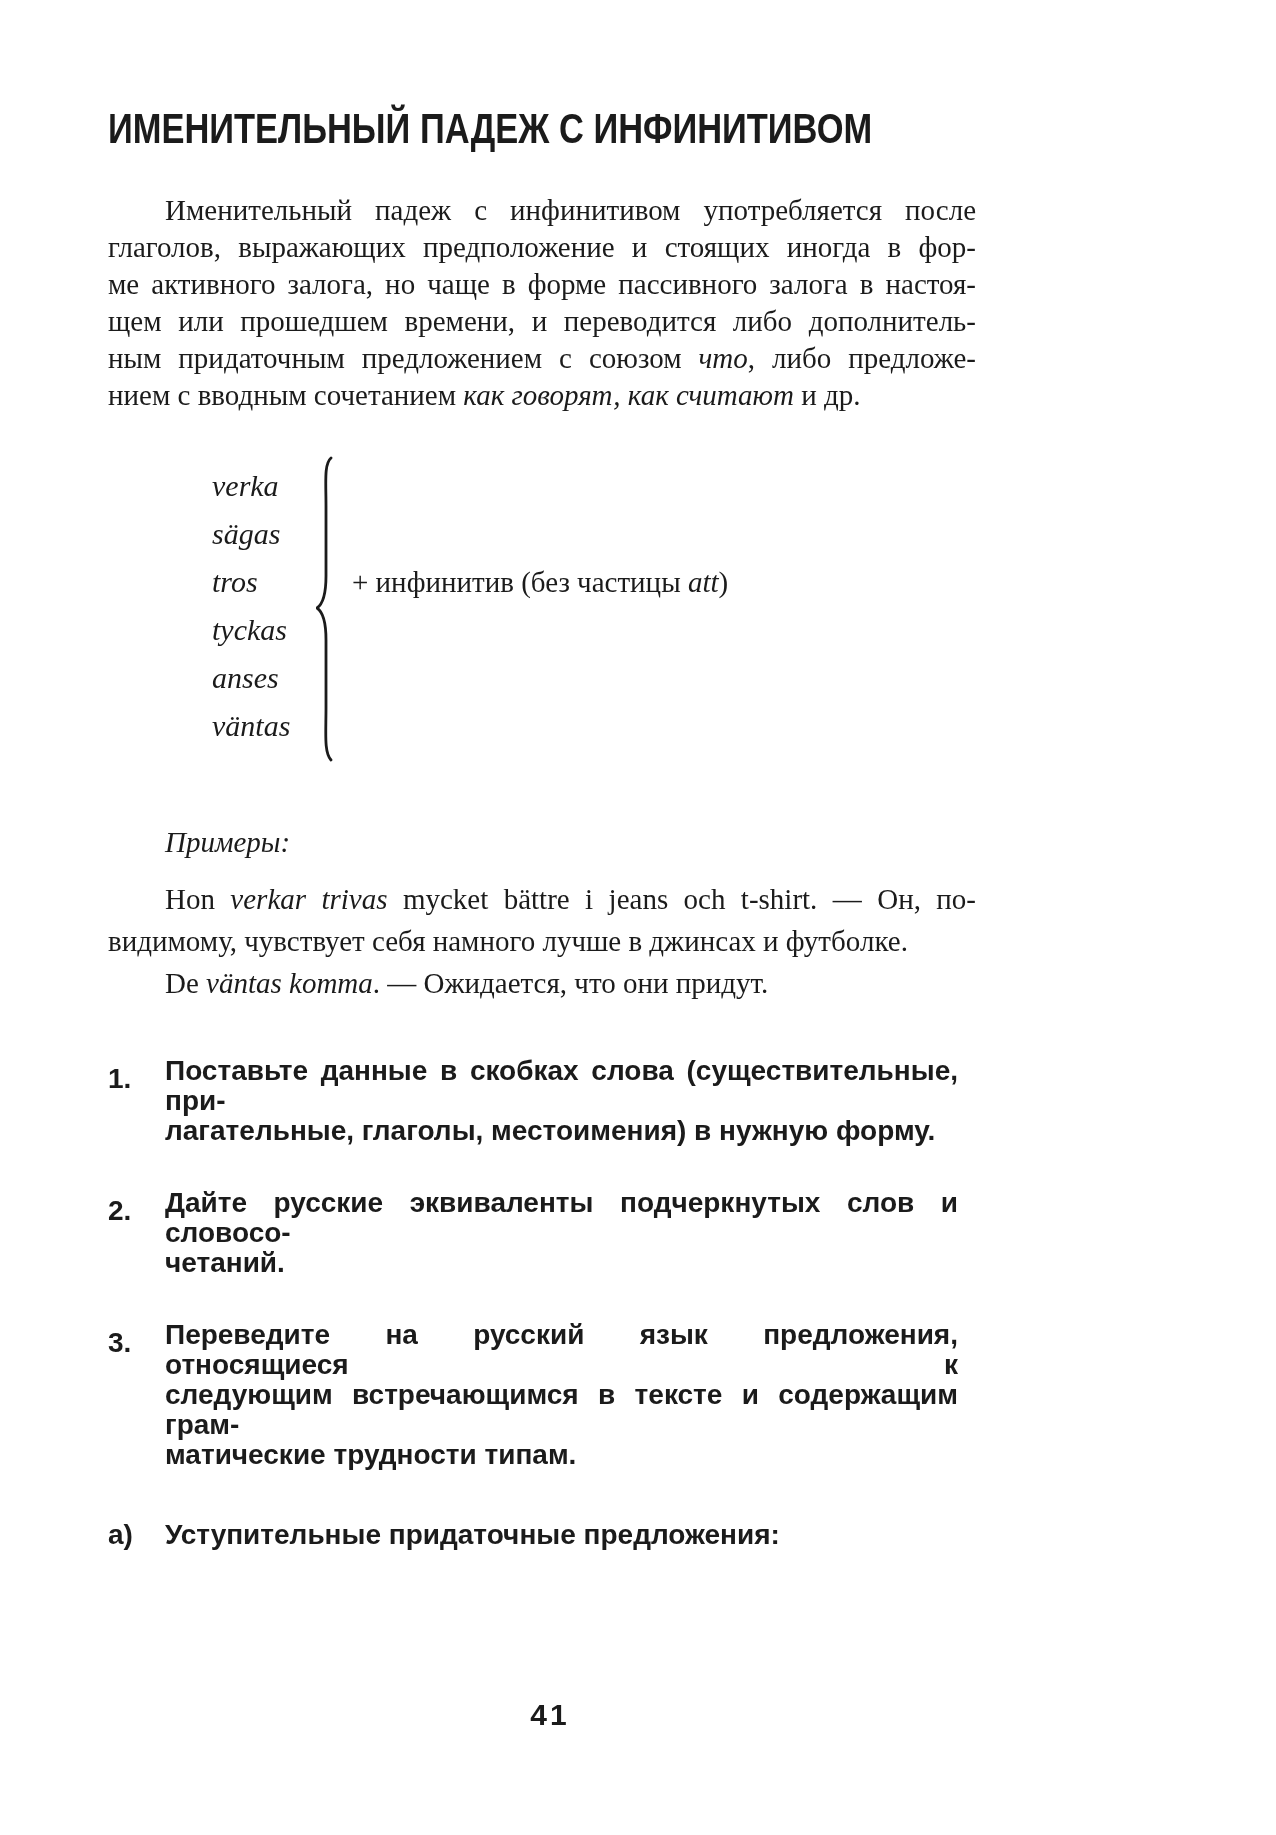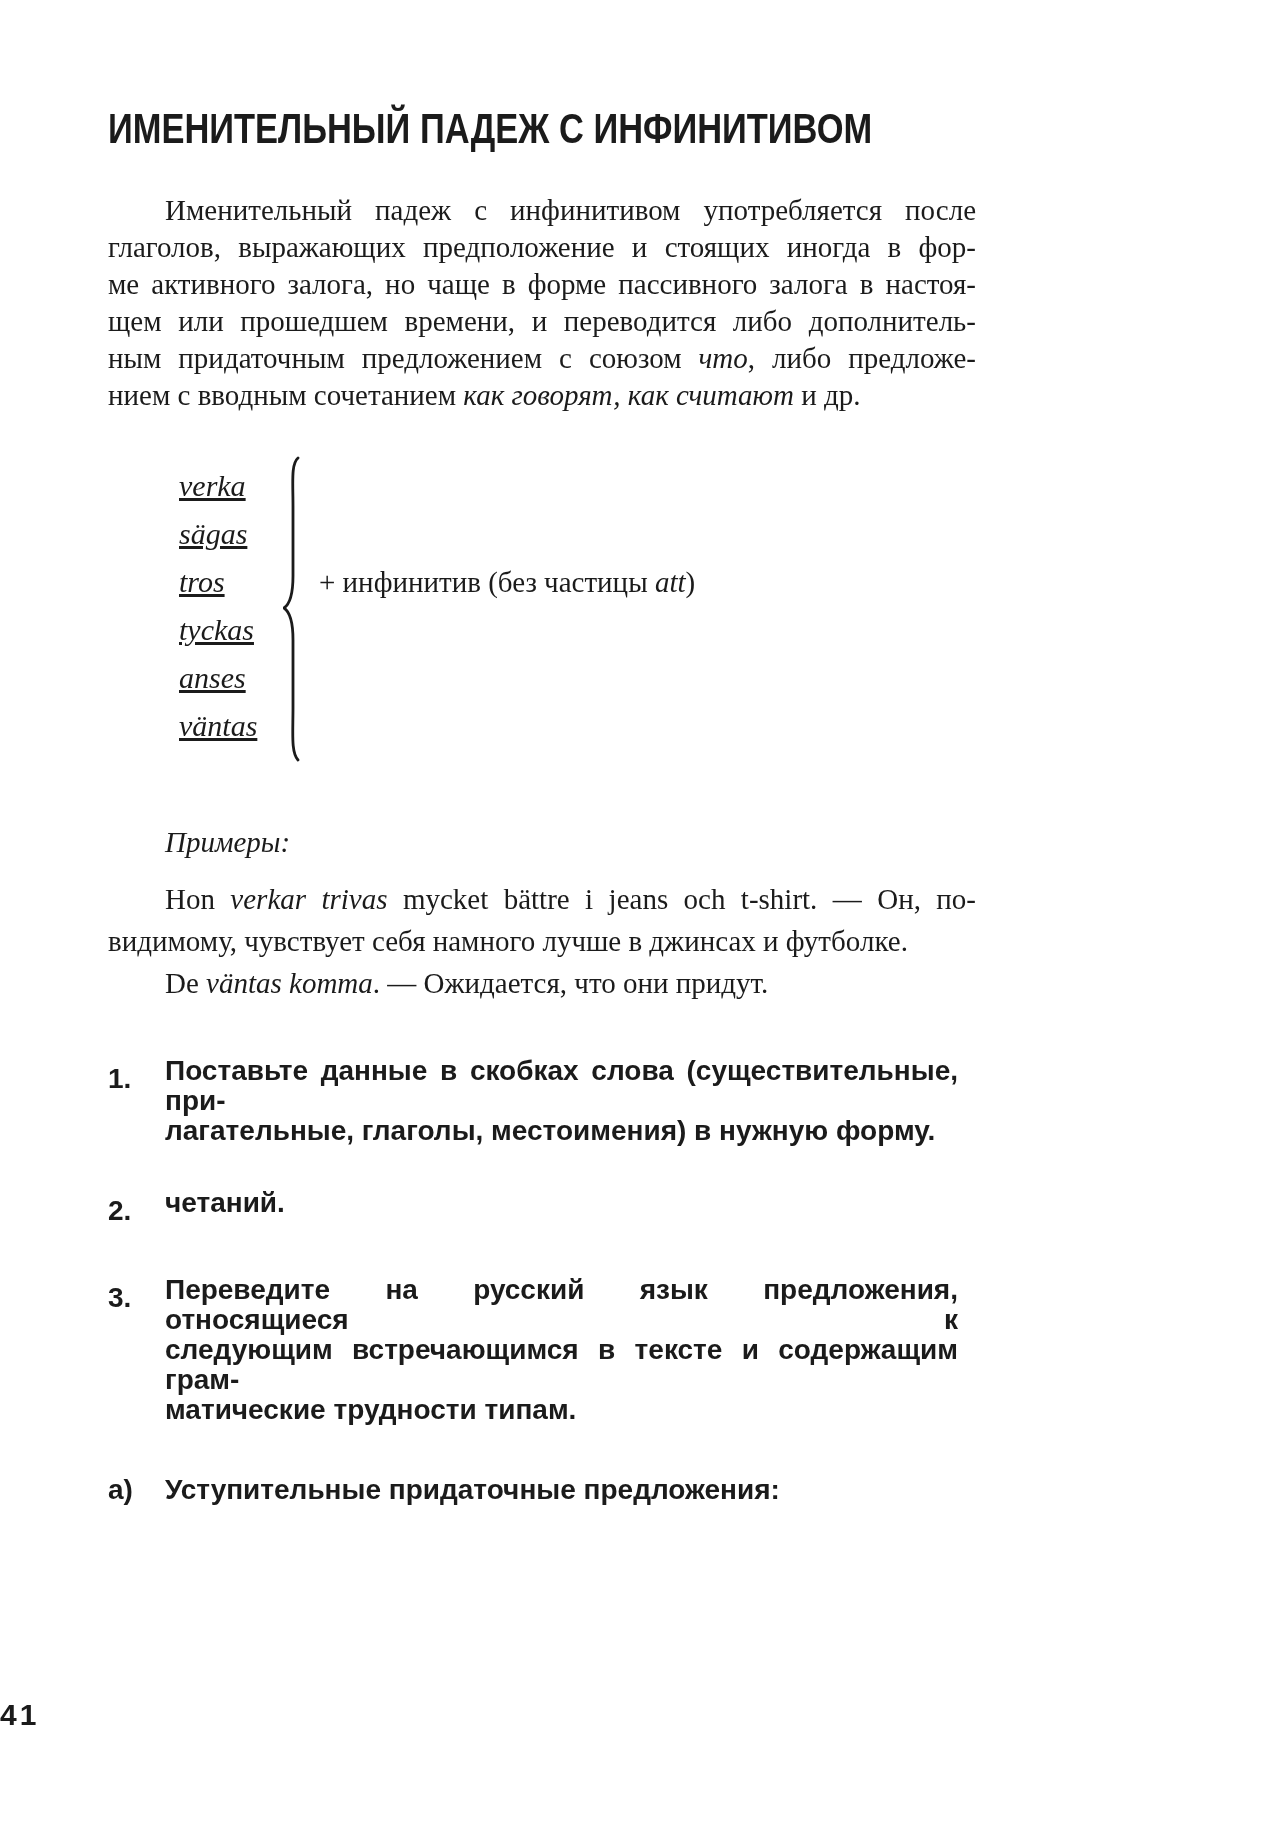--- a/index.html
+++ b/index.html
@@ -22,21 +22,21 @@
   
   .rich-par{font-size:29px;line-height:37px;}
   .rich-par .tline{text-align:justify;text-align-last:justify;}
   .rich-par .tline.last{text-align-last:left;}
   .rich-par.indent-first .tline:first-child{text-indent:57px;}
   .it{font-style:italic;}
 
   .intro{margin-top:38px;}
 
   
-  .scheme{position:relative;margin-top:48px;margin-left:71px;height:300px;text-decoration:underline;}
+  .scheme{position:relative;margin-top:48px;margin-left:104px;height:300px;}
   .scheme .vrow{
     font-style:italic;font-size:30px;line-height:48px;height:48px;
     font-family:"Liberation Serif", serif;
   }
   .brace{position:absolute;left:104px;top:-6px;}
   .scheme .rule{
     position:absolute;left:140px;top:96px;
     font-size:29px;line-height:48px;white-space:nowrap;
   }
 
@@ -55,21 +55,21 @@
   .task .num{width:57px;flex:0 0 57px;line-height:45px;}
   .task .body{width:793px;flex:0 0 793px;}
   .task .body .tline{line-height:30px;text-align:justify;text-align-last:justify;}
   .task .body .tline.last{text-align-last:left;}
 
   .subpoint{display:flex;font-family:"Liberation Sans", sans-serif;font-weight:bold;font-size:28px;margin-top:2px;}
   .subpoint .num{width:57px;flex:0 0 57px;line-height:45px;}
   .subpoint .body{line-height:45px;}
 
   .page-number{
-    position:absolute;left:0;top:1698px;width:1100px;text-align:left;
+    position:absolute;left:0;top:1698px;width:1100px;text-align:center;
     font-family:"Liberation Sans", sans-serif;font-weight:bold;
     font-size:30px;letter-spacing:3px;
   }
 </style>
 </head>
 <body>
 
 <div class="content">
 
   <div class="hd">
@@ -121,20 +121,21 @@
       <div class="num">1.</div>
       <div class="body">
           <div class="tline"><span>Поставьте данные в скобках слова (существительные, при-</span></div>
           <div class="tline last"><span>лагательные, глаголы, местоимения) в нужную форму.</span></div>
         </div>
     </div>
 
     <div class="task">
       <div class="num">2.</div>
       <div class="body">
+          <div class="tline"><span>Дайте русские эквиваленты подчеркнутых слов и словосо-</span></div>
           <div class="tline last"><span>четаний.</span></div>
         </div>
     </div>
 
     <div class="task">
       <div class="num">3.</div>
       <div class="body">
           <div class="tline"><span>Переведите на русский язык предложения, относящиеся к</span></div>
           <div class="tline"><span>следующим встречающимся в тексте и содержащим грам-</span></div>
           <div class="tline last"><span>матические трудности типам.</span></div>

